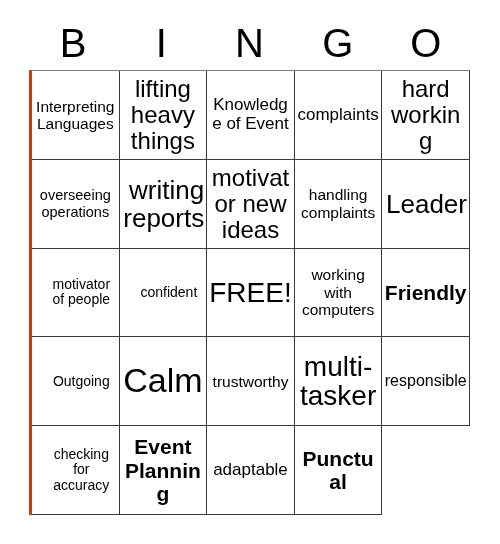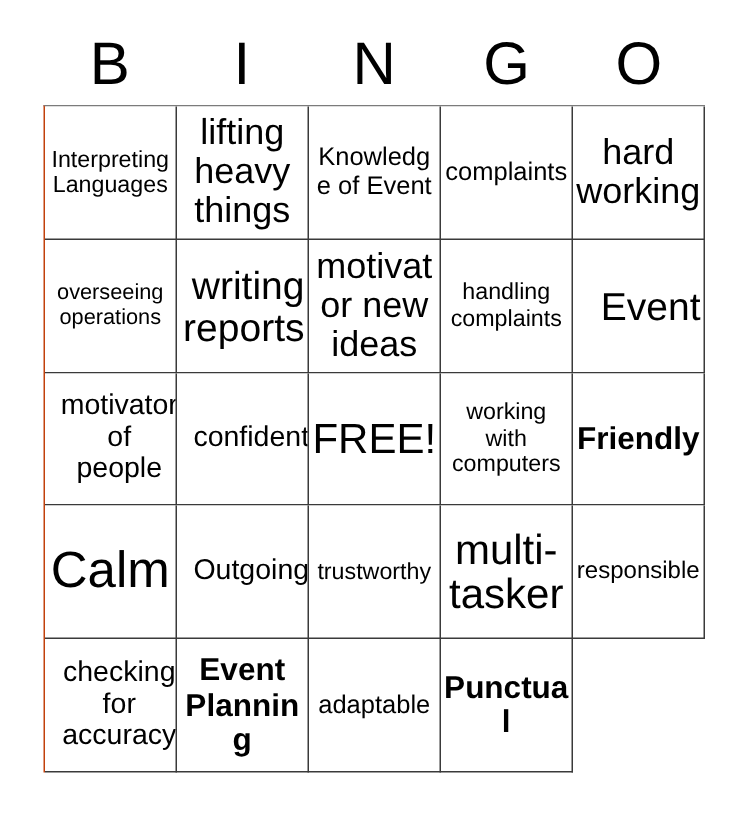--- a/index.html
+++ b/index.html
@@ -47,21 +47,21 @@
 
   
   .grid {
     position: absolute;
     left: 29px;
     top: 70px;
     width: 441px;
     height: 445px;
     box-sizing: border-box;
     border-top: 1px solid #7b7b7b;
-    border-left: 1px solid #c2410c;
+    border-left: 3px solid #c2410c;
     display: grid;
     grid-template-columns: repeat(5, 1fr);
     grid-template-rows: repeat(5, 1fr);
     background: #ffffff;
   }
 
   .cell {
     box-sizing: border-box;
     border-right: 1px solid #3a3a3a;
     border-bottom: 1px solid #3a3a3a;
@@ -79,21 +79,21 @@
     line-height: 1.08;
     word-wrap: break-word;
     hyphens: none;
   }
 
   
   .fs-13 .txt { font-size: 16px; line-height: 1.12; }
   .fs-14 .txt { font-size: 14.5px; line-height: 1.12; }
   .fs-15 .txt { font-size: 15.5px; line-height: 1.12; }
   .fs-17 .txt { font-size: 17px; line-height: 1.1; }
-  .fs-19 .txt { font-size: 19px; line-height: 1.1; margin-left: 12px; }
+  .fs-19 .txt { font-size: 14px; line-height: 1.1; margin-left: 12px; }
   .fs-21 .txt { font-size: 21px; line-height: 1.1; font-weight: bold; }
   .fs-24 .txt { font-size: 24px; line-height: 1.08; }
   .fs-26 .txt { font-size: 26px; line-height: 1.08; text-align: right; }
   .fs-28 .txt { font-size: 28px; line-height: 1.06; }
   .fs-34 .txt { font-size: 34px; line-height: 1.05; }
 </style>
 </head>
 <body>
 
 <div class="card">
@@ -130,44 +130,44 @@
     <div class="cell fs-26">
         <span class="txt">writing reports</span>
       </div>
     <div class="cell fs-24">
         <span class="txt">motivator new ideas</span>
       </div>
     <div class="cell fs-15">
         <span class="txt">handling complaints</span>
       </div>
     <div class="cell fs-26">
-        <span class="txt">Event</span>
+        <span class="txt">Leader</span>
       </div>
 
     <div class="cell fs-19">
         <span class="txt">motivator of people</span>
       </div>
     <div class="cell fs-19">
         <span class="txt">confident</span>
       </div>
     <div class="cell fs-28">
         <span class="txt">FREE!</span>
       </div>
     <div class="cell fs-15">
         <span class="txt">working with computers</span>
       </div>
     <div class="cell fs-21">
         <span class="txt">Friendly</span>
       </div>
 
+    <div class="cell fs-19">
+        <span class="txt">Outgoing</span>
+      </div>
     <div class="cell fs-34">
         <span class="txt">Calm</span>
-      </div>
-    <div class="cell fs-19">
-        <span class="txt">Outgoing</span>
       </div>
     <div class="cell fs-15">
         <span class="txt">trustworthy</span>
       </div>
     <div class="cell fs-28">
         <span class="txt">multi-tasker</span>
       </div>
     <div class="cell fs-13">
         <span class="txt">responsible</span>
       </div>

